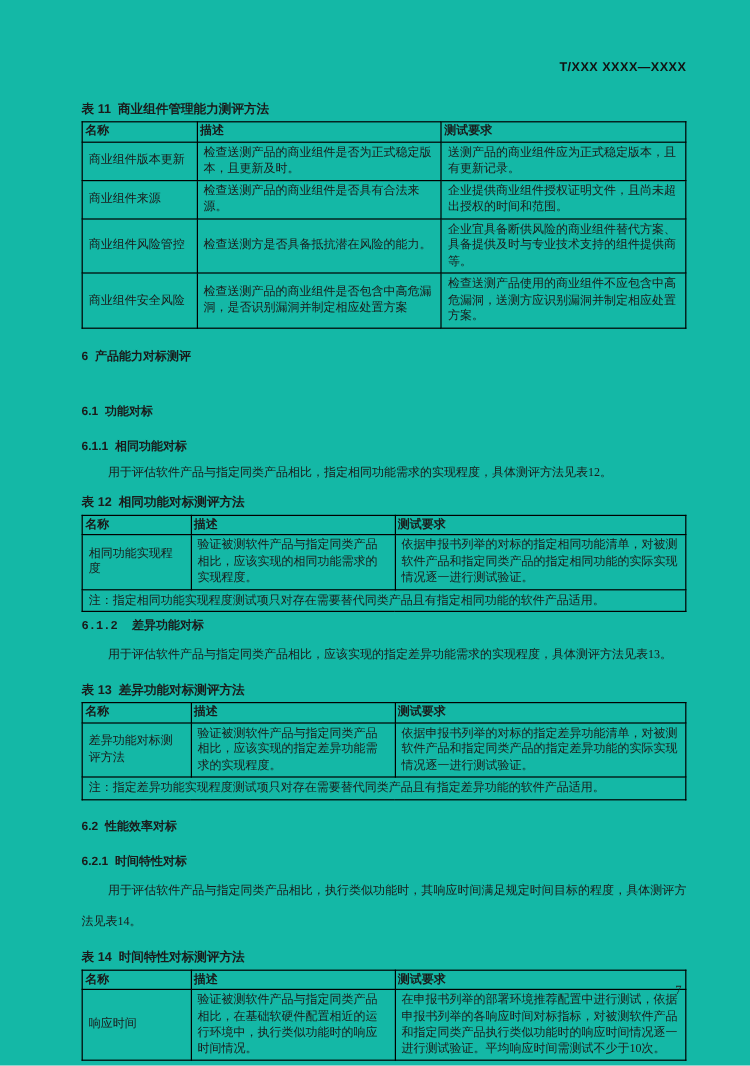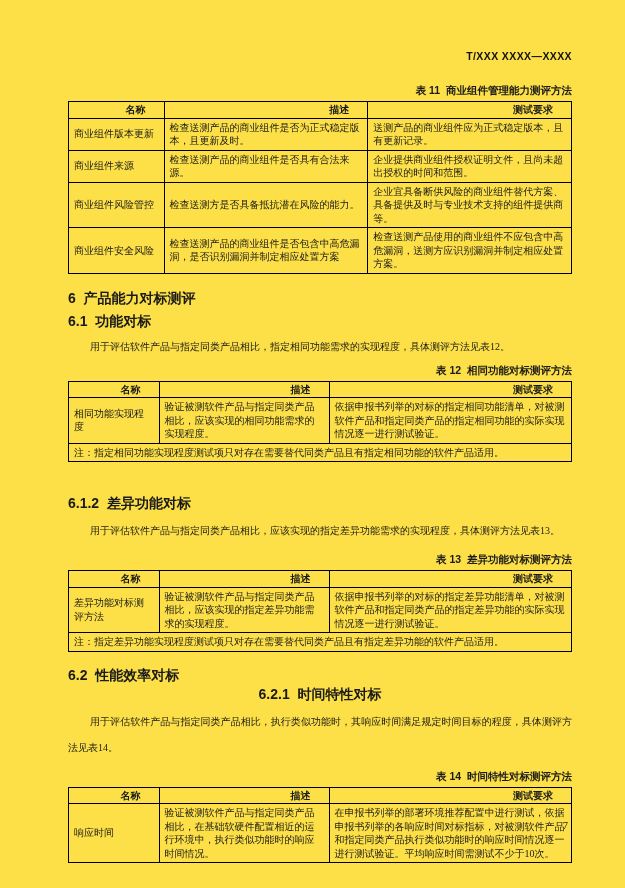--- a/index.html
+++ b/index.html
@@ -1,38 +1,38 @@
 <!DOCTYPE html>
 <html><head>
 <meta charset="utf-8">
 <style>
   html,body { margin:0; padding:0; background:#e8e8e8; }
   .page {
     position:relative;
     width:625px; height:888px;
     margin:0 auto;
-    background:#fde047;
+    background:#14b8a6;
     font-family:"Liberation Serif","DejaVu Serif",serif;
     color:#1a1a1a;
     overflow:hidden;
   }
   .content { position:absolute; left:68px; top:0; width:504px; }
 
   .headref {
     margin-top:50px;
     text-align:right;
     font-family:"Liberation Sans","DejaVu Sans",sans-serif;
     font-weight:bold;
     font-size:10.5px;
     letter-spacing:0.4px;
     color:#111;
   }
 
   .caption {
-    text-align:right;
+    text-align:left;
     font-family:"Liberation Sans","DejaVu Sans",sans-serif;
     font-weight:bold;
     font-size:10.5px;
     margin:0 0 3px 0;
   }
   .cap-11 { margin-top:22px; }
   .cap-12 { margin-top:10px; }
   .cap-13 { margin-top:9px; }
   .cap-14 { margin-top:9px; }
 
@@ -44,51 +44,51 @@
     font-size:10px;
     line-height:13.5px;
   }
   table.tbl th, table.tbl td {
     border:1px solid #000;
     word-break:break-all;
   }
   table.tbl th {
     font-family:"Liberation Sans","DejaVu Sans",sans-serif;
     font-weight:bold;
-    text-align:right;
-    padding:1px 18px;
+    text-align:left;
+    padding:1px 2px;
     height:13px;
   }
   table.tbl td {
     padding:2px 5px;
     vertical-align:middle;
     text-align:left;
   }
   td.name-cell { padding-left:7px; }
   td.note-cell { padding:2px 5px; }
 
   table.t11 col.c1 { width:19%; }
   table.t11 col.c2 { width:40.5%; }
   table.t11 col.c3 { width:40.5%; }
   table.tn  col.c1 { width:18%; }
   table.tn  col.c2 { width:33.8%; }
   table.tn  col.c3 { width:48.2%; }
 
   .hd {
     font-family:"Liberation Sans","DejaVu Sans",sans-serif;
     font-weight:bold;
-    font-size:14px;
+    font-size:10px;
     margin:0;
   }
   .hd-6   { margin-top:16px; }
-  .hd-61  { margin-top:5px; }
+  .hd-61  { margin-top:32px; }
   .hd-611 { margin-top:15px; }
-  .hd-612 { margin-top:33px; }
+  .hd-612 { margin-top:4px;font-family:Liberation Mono, monospace; }
   .hd-62  { margin-top:15px; }
-  .hd-621 { margin-top:1px;text-align:center; }
+  .hd-621 { margin-top:15px; }
 
   .para {
     font-size:10px;
     line-height:26px;
     text-indent:2.2em;
     text-align:justify;
     margin:0;
   }
   .para-tight { margin-top:8px; line-height:15px; }
   .para-wrap  { margin-top:5px; }
@@ -140,20 +140,21 @@
       <tr>
         <td class="name-cell">商业组件安全风险</td>
         <td>检查送测产品的商业组件是否包含中高危漏洞，是否识别漏洞并制定相应处置方案</td>
         <td>检查送测产品使用的商业组件不应包含中高危漏洞，送测方应识别漏洞并制定相应处置方案。</td>
       </tr>
     </tbody>
       </table>
 
     <div class="hd hd-6">6&nbsp;&nbsp;产品能力对标测评</div>
     <div class="hd hd-61">6.1&nbsp;&nbsp;功能对标</div>
+    <div class="hd hd-611">6.1.1&nbsp;&nbsp;相同功能对标</div>
     <p class="para para-tight">用于评估软件产品与指定同类产品相比，指定相同功能需求的实现程度，具体测评方法见表12。</p>
 
     <div class="caption cap-12">表&nbsp;12&nbsp;&nbsp;相同功能对标测评方法</div>
     <table class="tbl tn">
       <colgroup>
           <col class="c1">
           <col class="c2">
           <col class="c3">
         </colgroup>
       <tbody>

